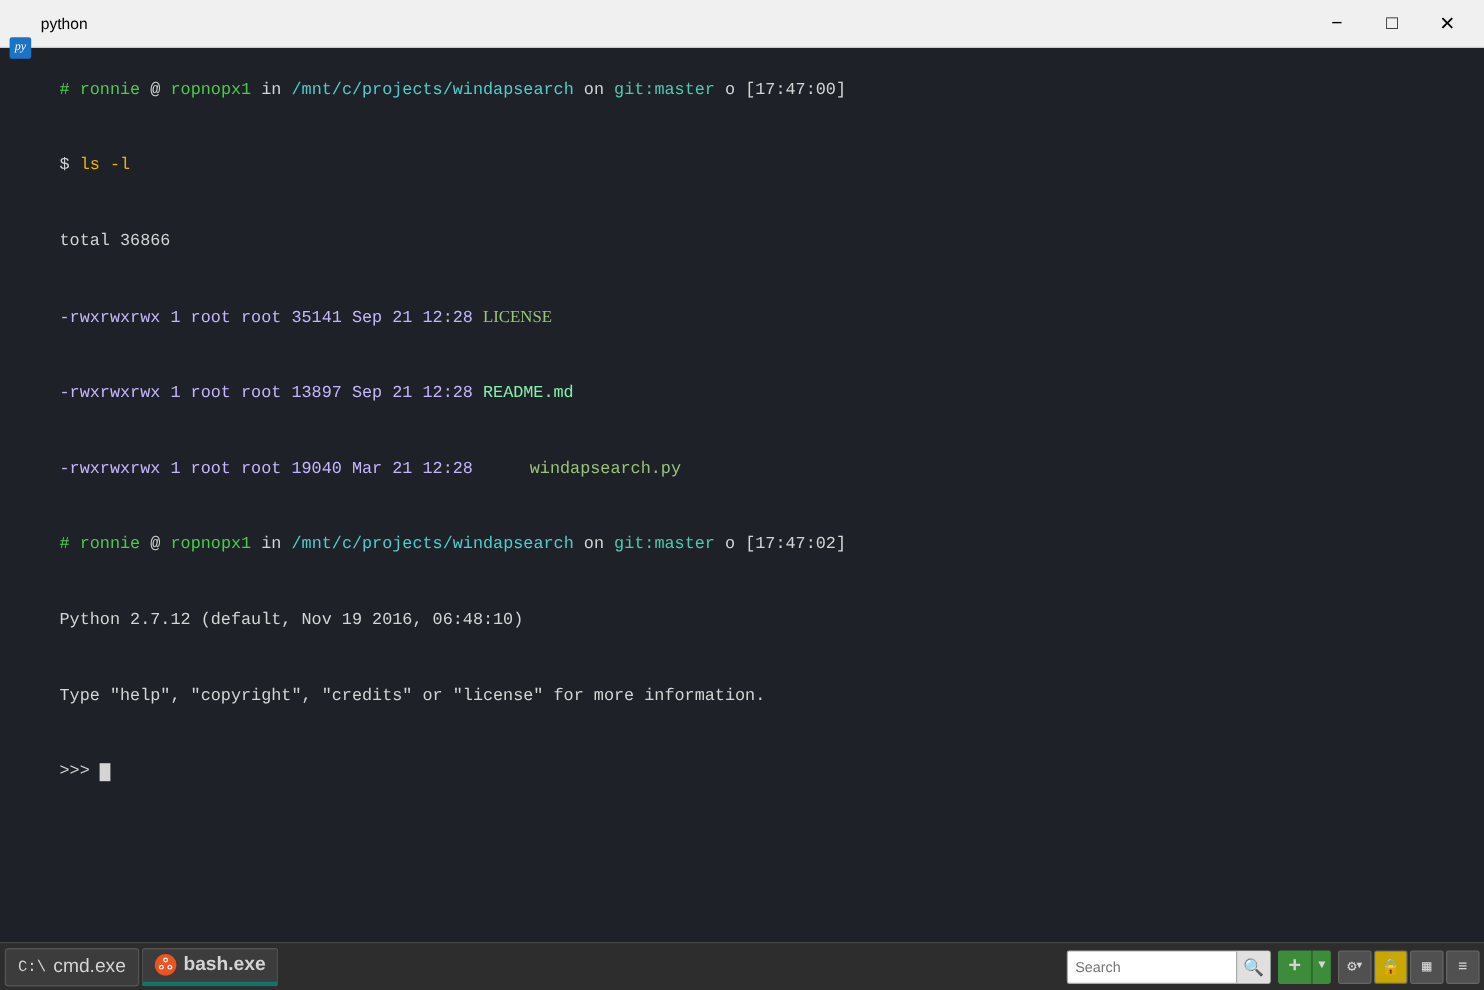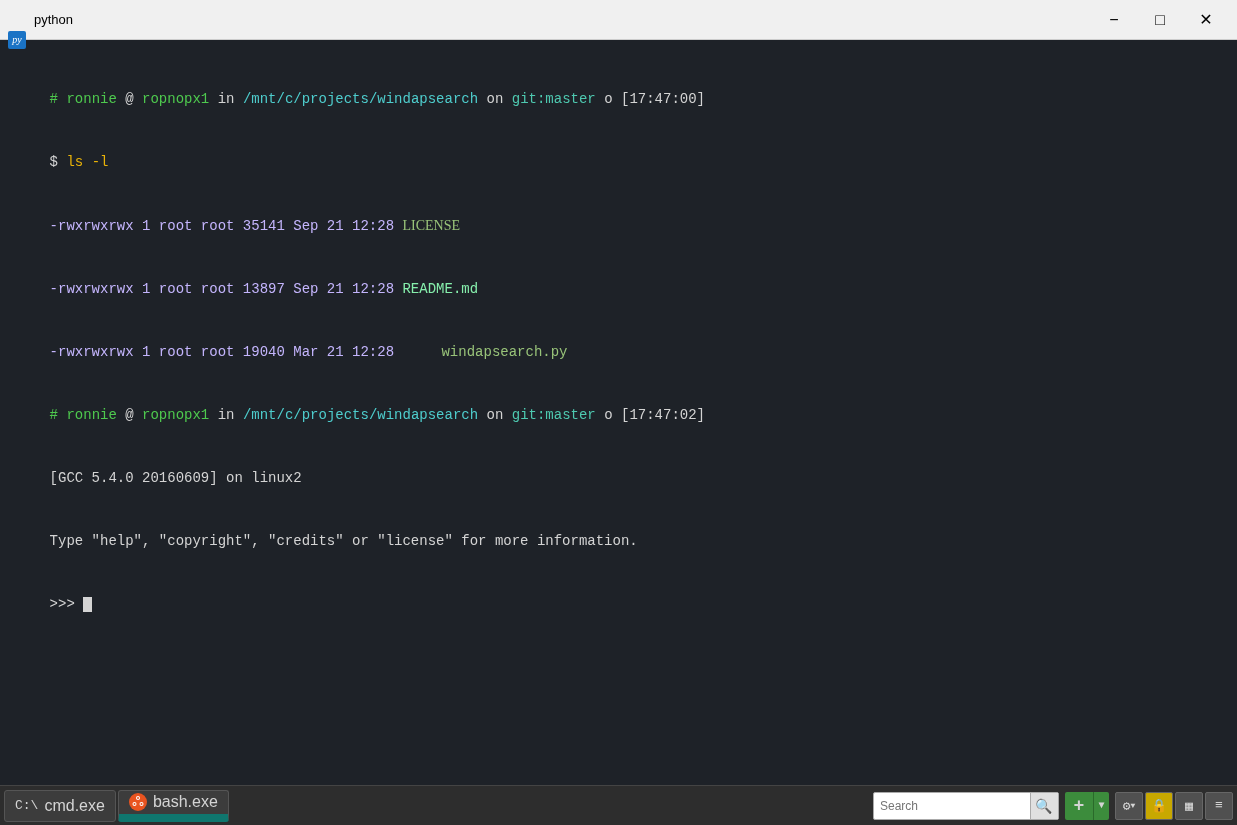--- a/index.html
+++ b/index.html
@@ -60,21 +60,21 @@
       color: #000;
       background: transparent;
       border: none;
       font-family: 'Segoe UI', Arial, sans-serif;
     }
 
     
     .terminal {
       background: #1e2228;
       height: calc(825px - 40px - 40px);
-      padding: 28px 16px;
+      padding: 4px 16px;
       overflow-y: auto;
       font-size: 14px;
       line-height: 1.5;
     }
 
     .line { white-space: pre; }
     .c-white { color: #d4d4d4; }
     .c-master { color: #4ec9b0; }
     .c-path { color: #4ecdcd; }
     .c-prompt-hash { color: #4ec94e; }
@@ -147,21 +147,21 @@
       border: 1px solid #aaa;
       border-radius: 2px;
       overflow: hidden;
     }
     .search-input {
       border: none;
       outline: none;
       background: transparent;
       font-size: 12px;
       padding: 0 6px;
-      width: 156px;
+      width: 140px;
       font-family: 'Segoe UI', Arial, sans-serif;
       color: #333;
     }
     .search-btn {
       width: 28px;
       height: 28px;
       background: #e0e0e0;
       border: none;
       border-left: 1px solid #aaa;
       cursor: pointer;
@@ -243,56 +243,59 @@
 <div class="terminal">
 
   <div class="line">
     <span class="c-prompt-hash"># </span><span class="c-user">ronnie</span><span class="c-white"> @ </span><span class="c-host">ropnopx1</span><span class="c-white"> in </span><span class="c-path">/mnt/c/projects/windapsearch</span><span class="c-white"> on </span><span class="c-git-word">git:</span><span class="c-master">master</span><span class="c-white"> o </span><span class="c-white">[17:47:00]</span>
   </div>
 
   <div class="line">
     <span class="c-dollar">$ </span><span class="c-cmd">ls -l</span>
   </div>
 
+  <div class="line">
+    <span class="c-white">total 36866</span>
+  </div>
 
   <div class="line">
     <span class="c-perms">-rwxrwxrwx 1 root root 35141 Sep 21 12:28 </span><span class="c-license">LICENSE</span>
   </div>
   <div class="line">
     <span class="c-perms">-rwxrwxrwx 1 root root 13897 Sep 21 12:28 </span><span class="c-readme">README.md</span>
   </div>
   <div class="line">
     <span class="c-perms">-rwxrwxrwx 1 root root 19040 Mar 21 12:28 </span><span class="c-windapsearch">windapsearch.py</span>
   </div>
 
   <div class="line">
     <span class="c-prompt-hash"># </span><span class="c-user">ronnie</span><span class="c-white"> @ </span><span class="c-host">ropnopx1</span><span class="c-white"> in </span><span class="c-path">/mnt/c/projects/windapsearch</span><span class="c-white"> on </span><span class="c-git-word">git:</span><span class="c-master">master</span><span class="c-white"> o </span><span class="c-white">[17:47:02]</span>
   </div>
 
 
   <div class="line">
-    <span class="c-python-info">[GCC 5.4.0 20160609] on linux2</span>
+    <span class="c-python-info">Python 2.7.12 (default, Nov 19 2016, 06:48:10)</span>
   </div>
   <div class="line">
     <span class="c-python-info">Type "help", "copyright", "credits" or "license" for more information.</span>
   </div>
 
   <div class="line">
     <span class="c-white">&gt;&gt;&gt; </span><span class="cursor"></span>
   </div>
 </div>
 
 <div class="taskbar">
 
   <div class="taskbar-item">
     <span style="color:#d4d4d4; font-size:13px;">C:\</span>
     <span class="taskbar-item-label">cmd.exe</span>
   </div>
 
-  <div class="taskbar-item" style="border-bottom: 8px solid #0f766e;">
+  <div class="taskbar-item" style="border-bottom: 4px solid #0f766e; font-weight: bold;">
     <div class="taskbar-ubuntu-icon">
       <svg width="16" height="16" viewBox="0 0 16 16">
         <circle cx="8" cy="8" r="8" fill="#e95420"></circle>
         <circle cx="8" cy="8" r="4" fill="white" fill-opacity="0"></circle>
 
         <circle cx="8" cy="4" r="2" fill="white"></circle>
         <circle cx="4.5" cy="10" r="2" fill="white"></circle>
         <circle cx="11.5" cy="10" r="2" fill="white"></circle>
         <circle cx="8" cy="4" r="1" fill="#e95420"></circle>
         <circle cx="4.5" cy="10" r="1" fill="#e95420"></circle>

